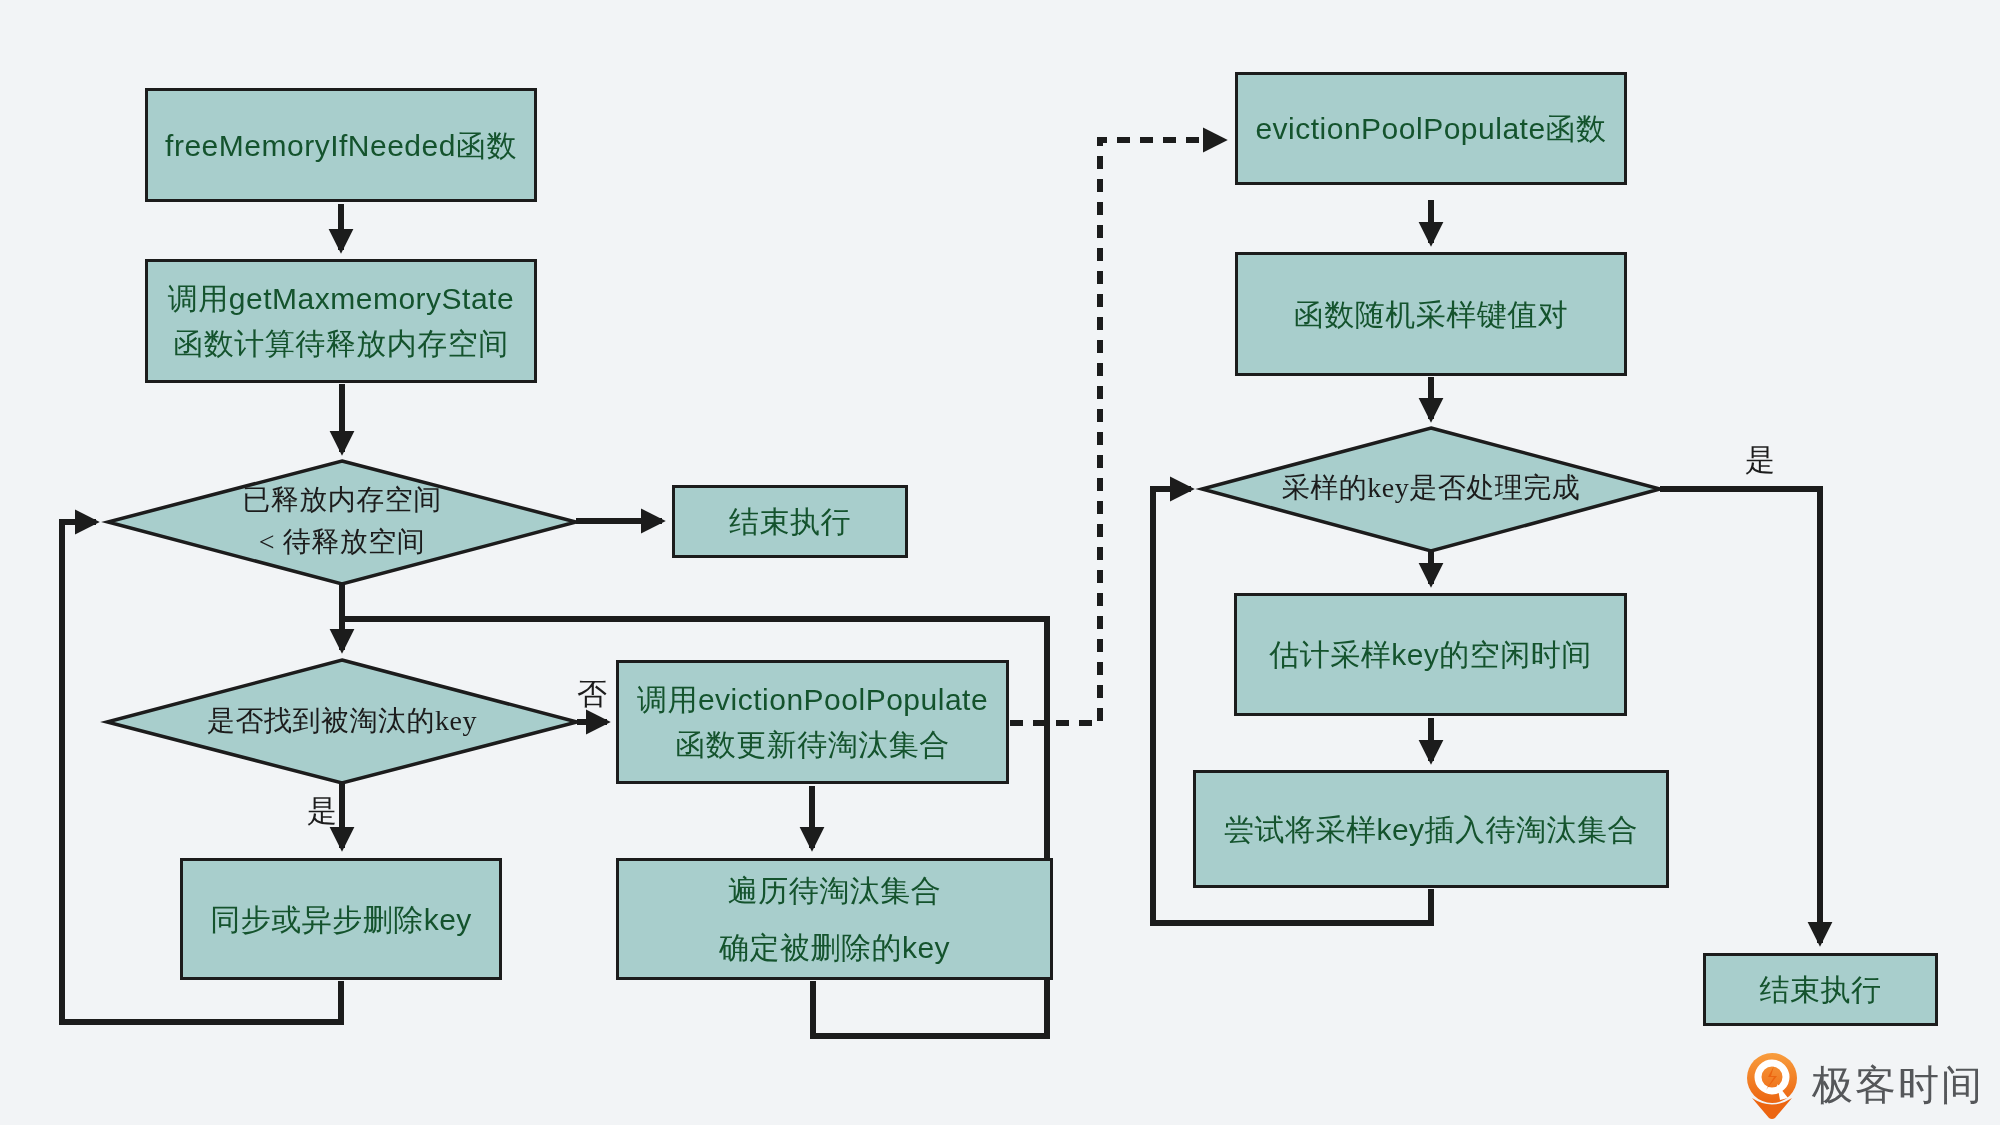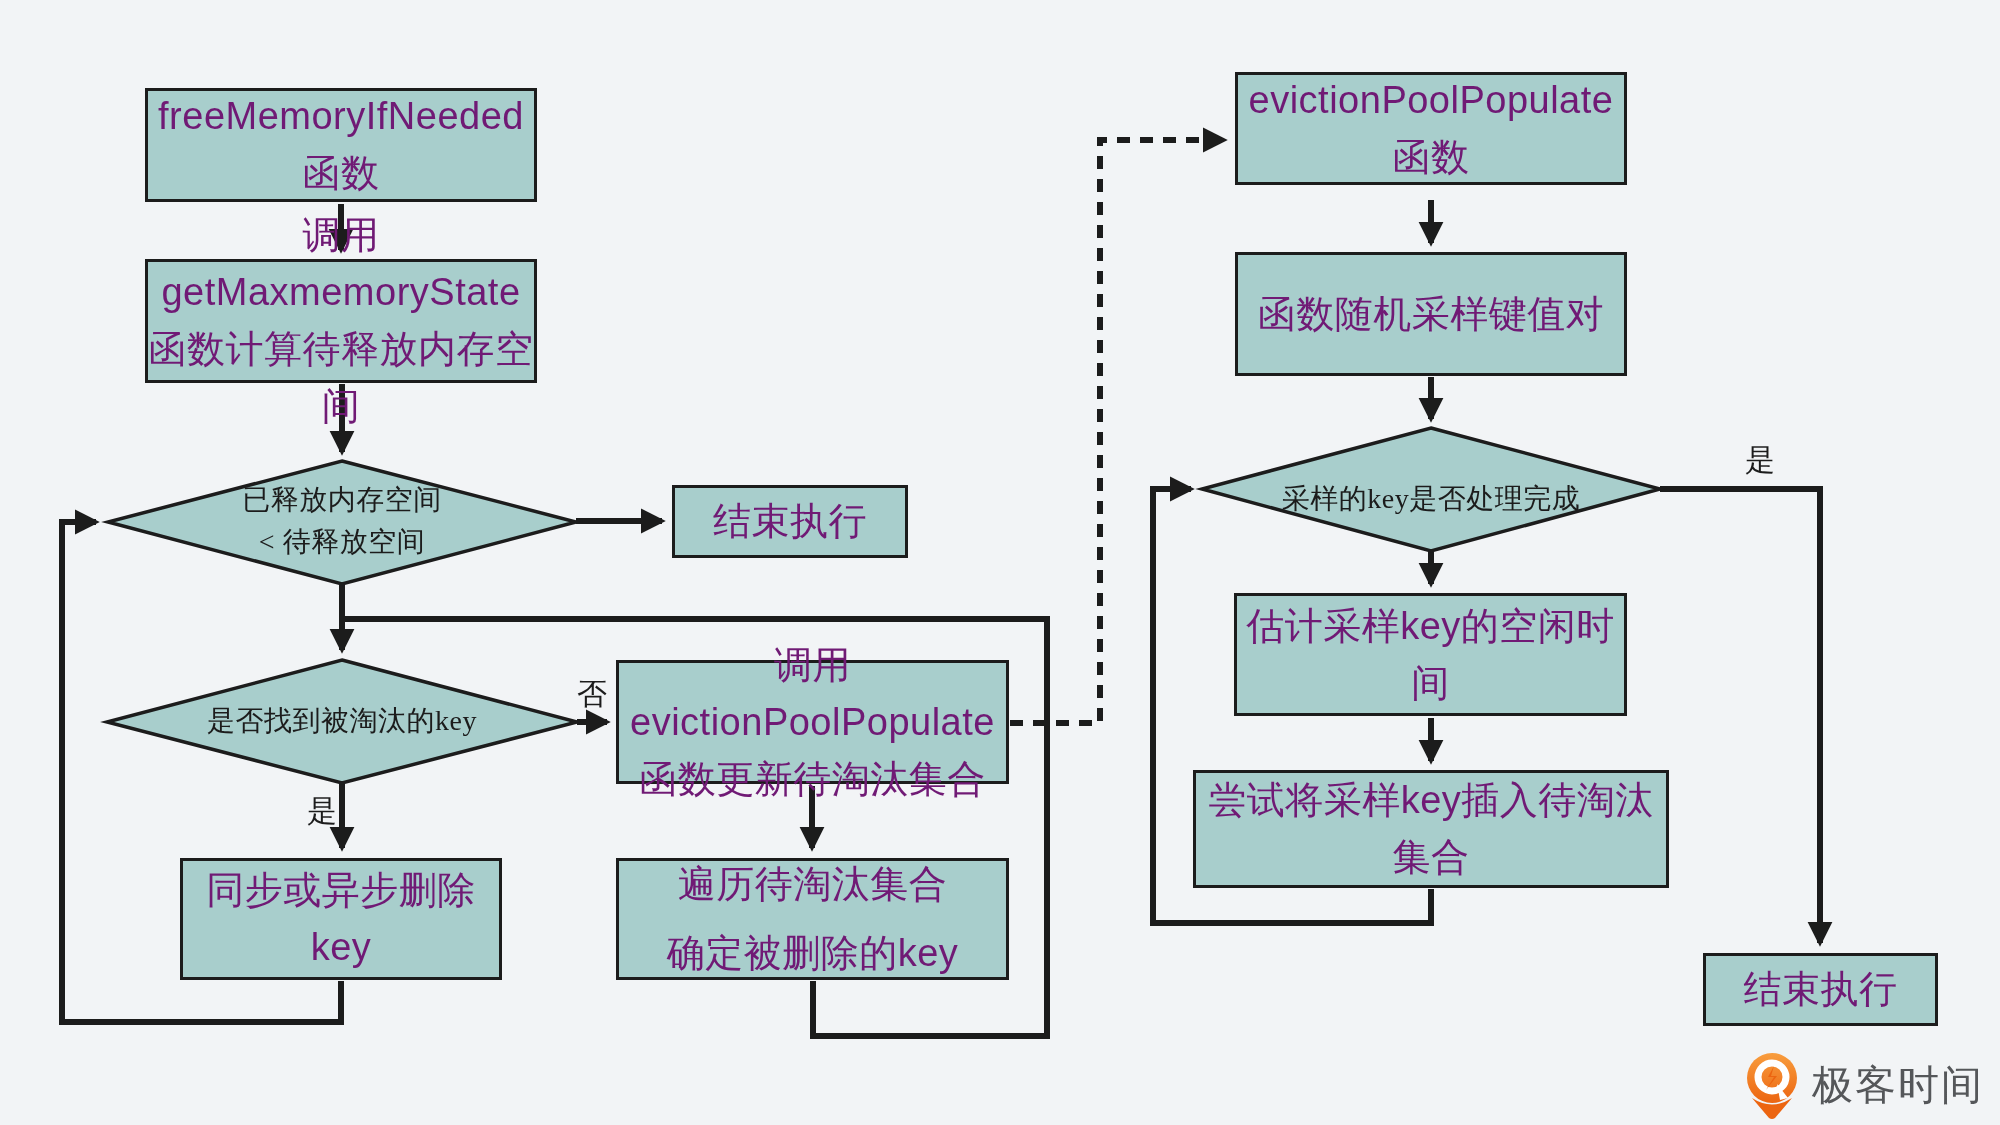--- a/index.html
+++ b/index.html
@@ -14,23 +14,23 @@
   #wires{position:absolute;left:0;top:0;z-index:1;}
   .node{
     position:absolute;
     box-sizing:border-box;
     background:#a8cecc;
     border:3px solid #1c1c1c;
     display:flex;
     flex-direction:column;
     align-items:center;
     justify-content:center;
-    font-size:38px;
+    font-size:30px;
     line-height:1.5;
-    color:#701a75;
+    color:#14532d;
     text-align:center;
     z-index:2;
     letter-spacing:0.5px;
   }
   .dlabel{
     position:absolute;
     z-index:3;
     font-size:28px;
     line-height:1.5;
     color:#1c1c1c;
@@ -118,21 +118,21 @@
 
   <div class="node" style="left:180px;top:858px;width:322px;height:122px;">
     <span>同步或异步删除key</span>
   </div>
 
   <div class="node" style="left:616px;top:660px;width:393px;height:124px;">
     <span>调用evictionPoolPopulate</span>
     <span>函数更新待淘汰集合</span>
   </div>
 
-  <div class="node" style="left:616px;top:858px;width:393px;height:122px;gap:12px;">
+  <div class="node" style="left:616px;top:858px;width:437px;height:122px;gap:12px;">
     <span>遍历待淘汰集合</span>
     <span>确定被删除的key</span>
   </div>
 
   <div class="node" style="left:1235px;top:72px;width:392px;height:113px;">
     <span>evictionPoolPopulate函数</span>
   </div>
 
   <div class="node" style="left:1235px;top:252px;width:392px;height:124px;">
     <span>函数随机采样键值对</span>
@@ -148,21 +148,21 @@
 
   <div class="node" style="left:1703px;top:953px;width:235px;height:73px;">
     <span>结束执行</span>
   </div>
 
   <div class="dlabel" style="left:192px;top:479px;width:300px;">
     <div>已释放内存空间</div>
     <div>&lt; 待释放空间</div>
   </div>
   <div class="dlabel" style="left:142px;top:700px;width:400px;">是否找到被淘汰的key</div>
-  <div class="dlabel" style="left:1231px;top:467px;width:400px;margin-top:11px;">采样的key是否处理完成</div>
+  <div class="dlabel" style="left:1231px;top:467px;width:400px;">采样的key是否处理完成</div>
 
   <div class="edge-label" style="left:562px;top:674px;">否</div>
   <div class="edge-label" style="left:292px;top:791px;">是</div>
   <div class="edge-label" style="left:1730px;top:440px;">是</div>
 
   <div class="logo">
     <svg width="58" height="70" viewBox="0 0 58 70">
       <circle cx="28" cy="28" r="25" fill="url(#lgl)"></circle>
       <defs>
         <linearGradient id="lgl" x1="0" y1="0" x2="0" y2="1">

